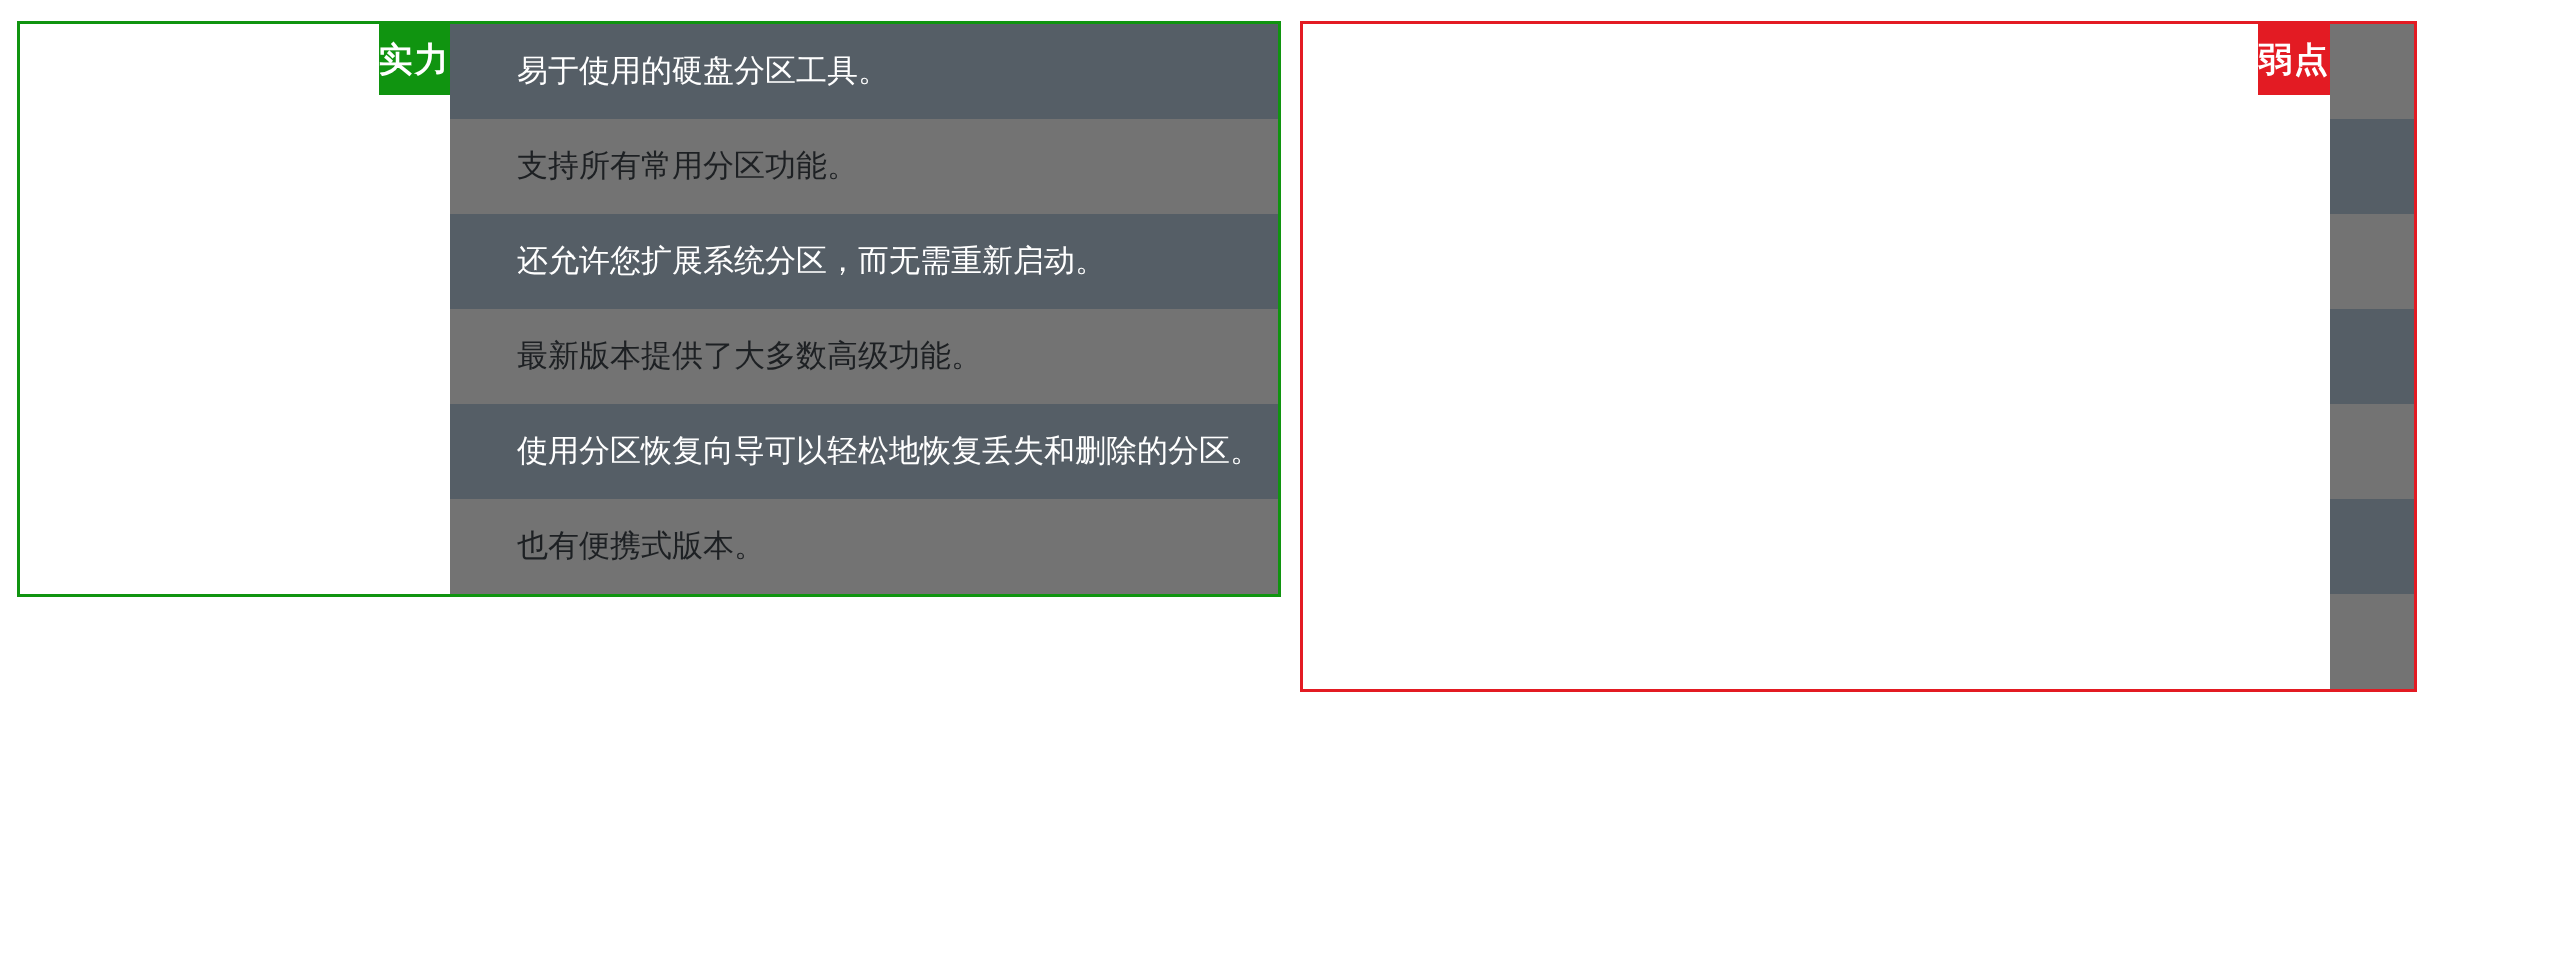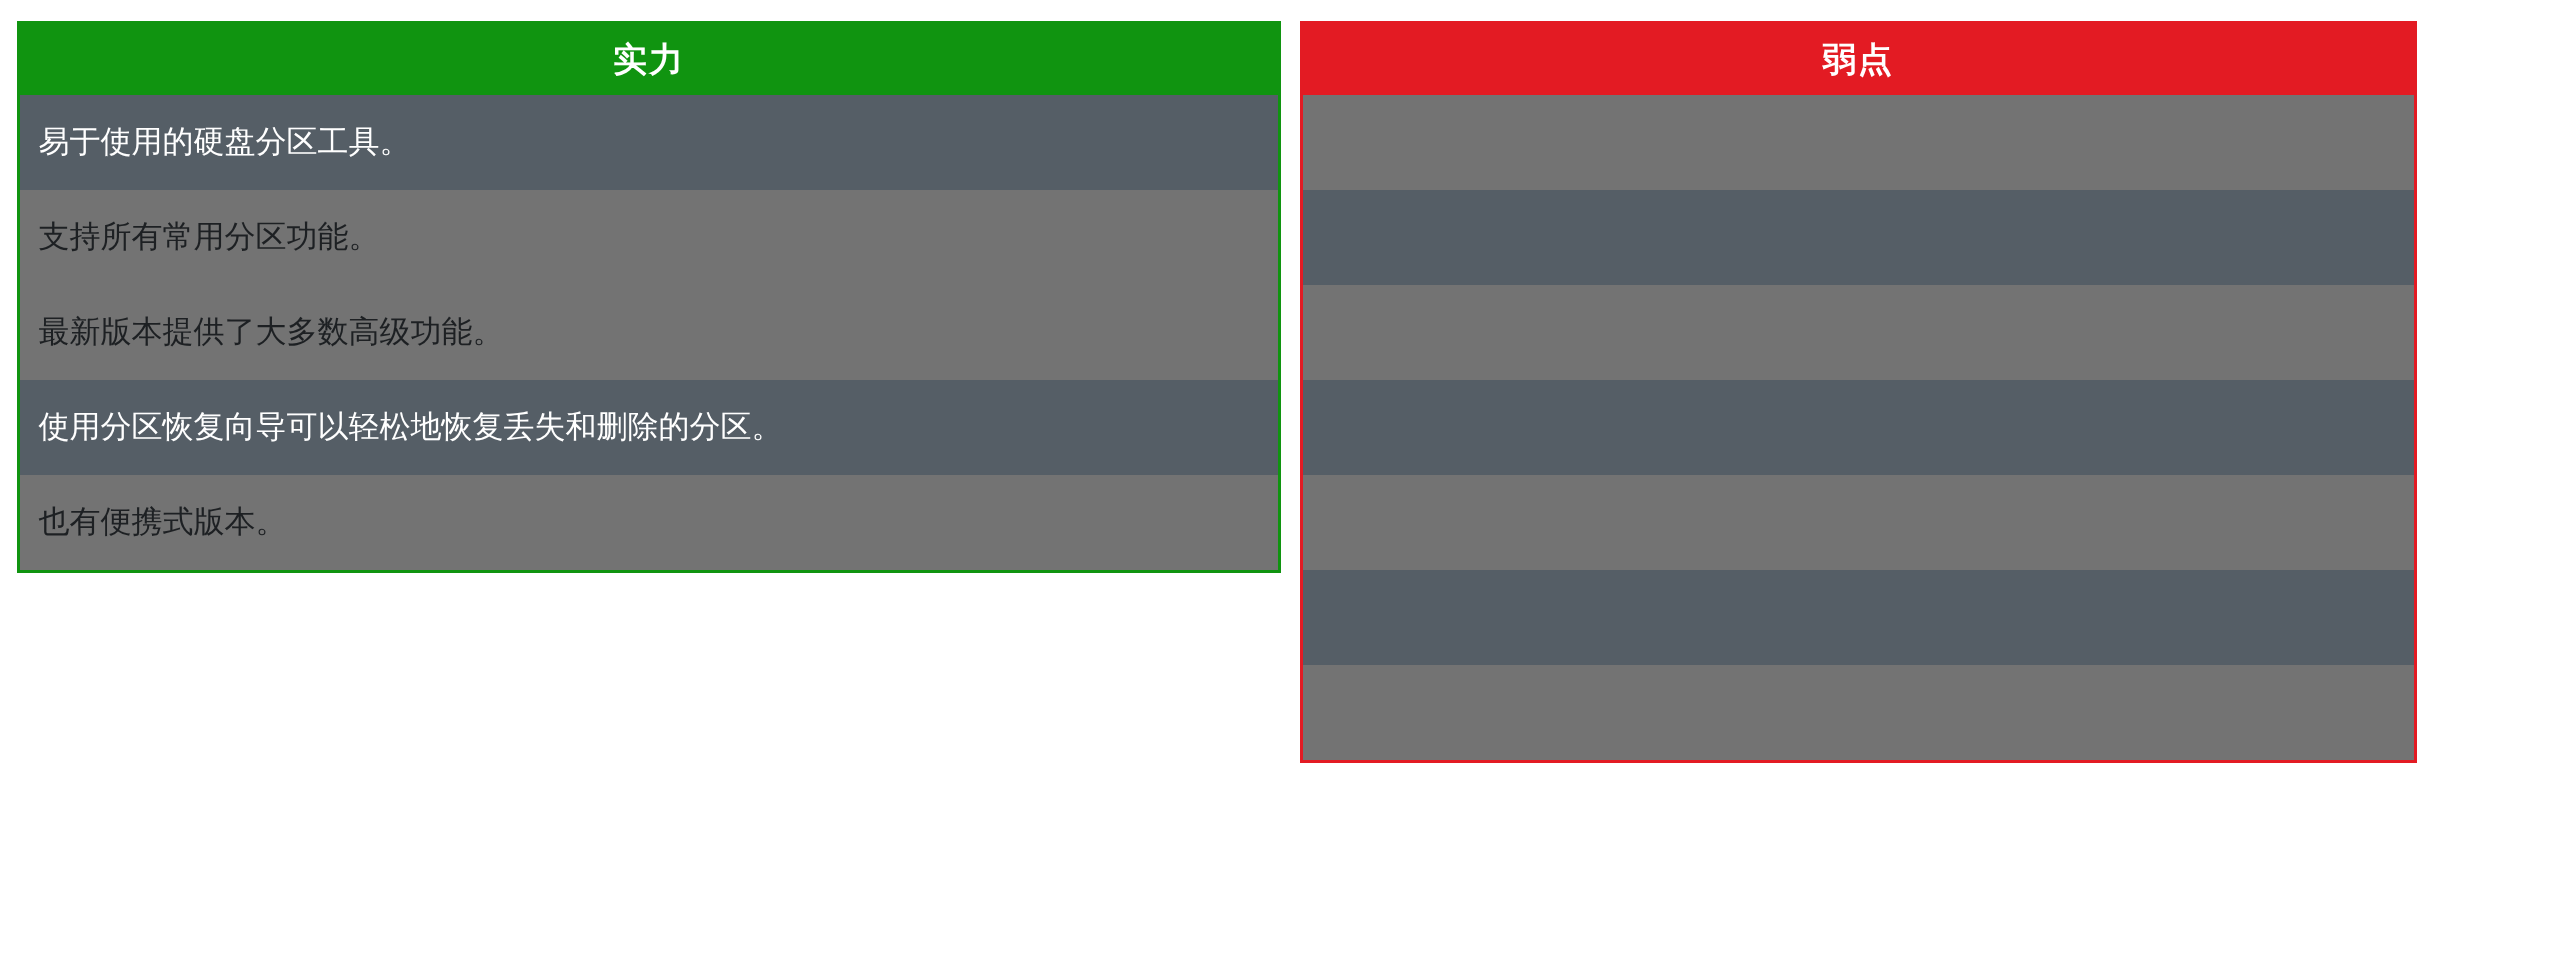--- a/index.html
+++ b/index.html
@@ -26,21 +26,21 @@
     width: 2543px;
     height: 908px;
     display: flex;
     flex-direction: row;
     align-items: flex-start;
     gap: 18.6px;
   }
 
   .swot-table {
     display: flex;
-    flex-direction: column;
+    flex-direction: row;
     border-style: solid;
     border-width: 3.7px;
     overflow: hidden;
     justify-content: flex-end;
   }
 
   .swot-table.strengths {
     width: 1264px;
     border-color: #109410;
   }
@@ -88,36 +88,40 @@
     color: #ffffff;
   }
 
   .row.light {
     background: #737373;
     color: #1d2023;
   }
 
   .row-text {
     display: block;
+    margin-left: 48px;
   }
 </style>
 </head>
 <body>
 
 <div id="page">
   <div class="tables-wrap">
 
     <div class="swot-table strengths">
       <div class="table-header">实力</div>
       <div class="table-body">
         <div class="row dark">
           <span class="row-text">易于使用的硬盘分区工具。</span>
         </div>
         <div class="row light">
           <span class="row-text">支持所有常用分区功能。</span>
+        </div>
+        <div class="row dark">
+          <span class="row-text">还允许您扩展系统分区，而无需重新启动。</span>
         </div>
         <div class="row light">
           <span class="row-text">最新版本提供了大多数高级功能。</span>
         </div>
         <div class="row dark">
           <span class="row-text">使用分区恢复向导可以轻松地恢复丢失和删除的分区。</span>
         </div>
         <div class="row light">
           <span class="row-text">也有便携式版本。</span>
         </div>

